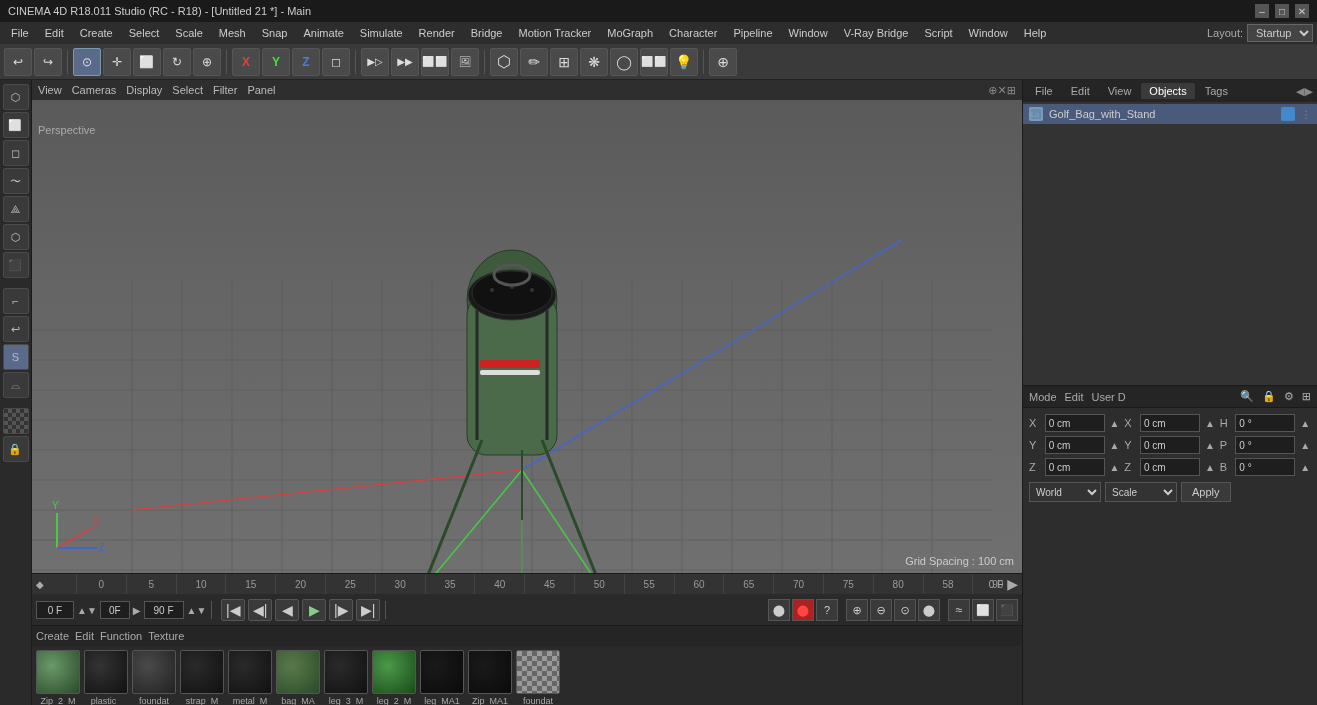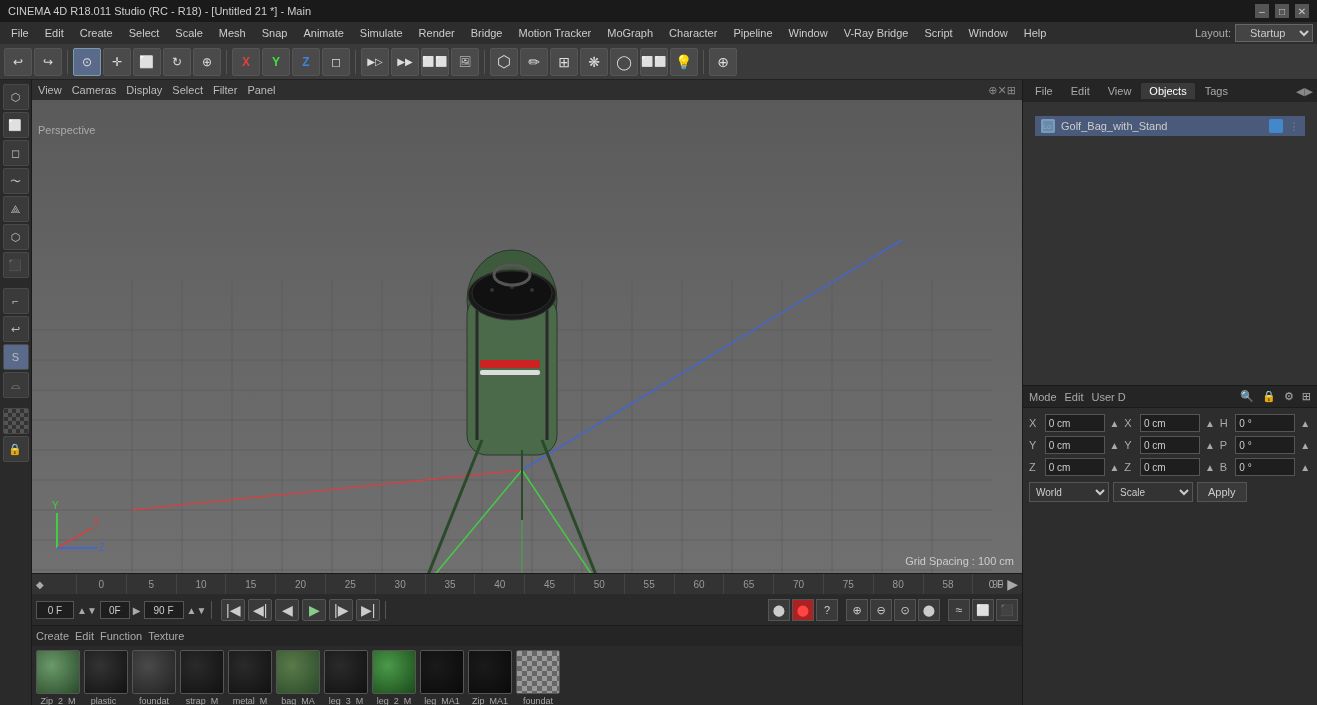--- a/index.html
+++ b/index.html
@@ -54,21 +54,21 @@
       display: flex;
       align-items: center;
       gap: 4px;
     }
     #layout-label { color: #aaa; font-size: 11px; }
     #layout-select {
       background: #444;
       color: #ccc;
       border: 1px solid #666;
       font-size: 11px;
-      padding: 1px 10px;
+      padding: 1px 4px;
     }
 
     
     #toolbar {
       height: 36px;
       background: #3a3a3a;
       display: flex;
       align-items: center;
       padding: 0 4px;
       gap: 2px;
@@ -254,21 +254,21 @@
     .right-tab {
       padding: 2px 8px;
       color: #aaa;
       cursor: pointer;
       border-radius: 2px 2px 0 0;
     }
     .right-tab.active { background: #3a3a3a; color: #fff; text-align: center; }
     #object-panel {
       flex: 1;
       background: #333;
-      padding: 12px;
+      padding: 0;
       overflow: hidden;
     }
     #object-item {
       display: flex;
       align-items: center;
       gap: 6px;
       padding: 3px 6px;
       background: #4a5a7a;
       margin-top: 2px;
       cursor: pointer;
@@ -378,21 +378,21 @@
     #coord-selects {
       display: flex; gap: 4px; align-items: center; margin-top: 2px;
     }
     .cs-select {
       height: 20px;
       background: #333;
       border: 1px solid #555;
       color: #ccc;
       font-size: 10px;
       padding: 0 2px;
-      width: 80px;
+      width: 72px;
     }
     #apply-btn {
       height: 20px;
       background: #3a3a3a;
       border: 1px solid #555;
       color: #ccc;
       font-size: 11px;
       padding: 0 10px;
       cursor: pointer;
     }

